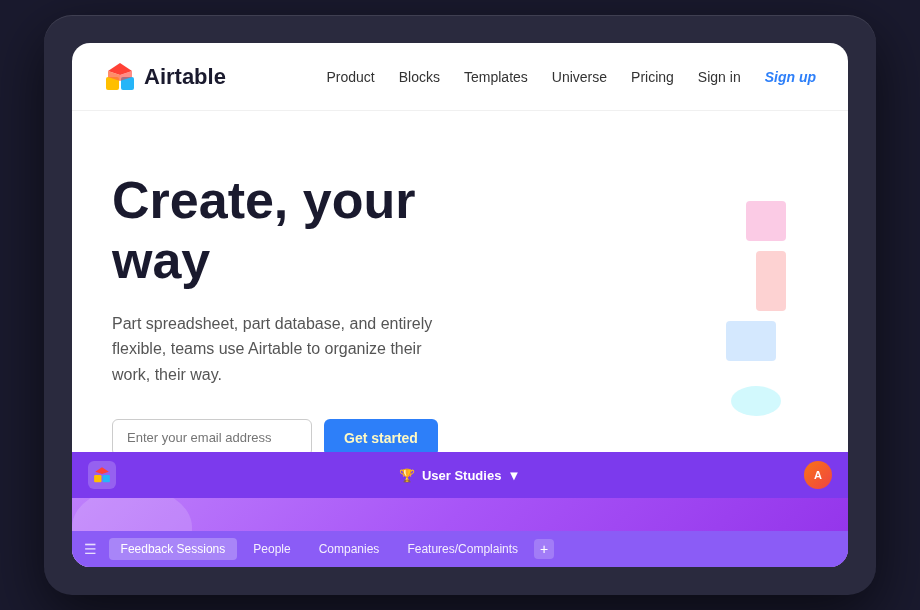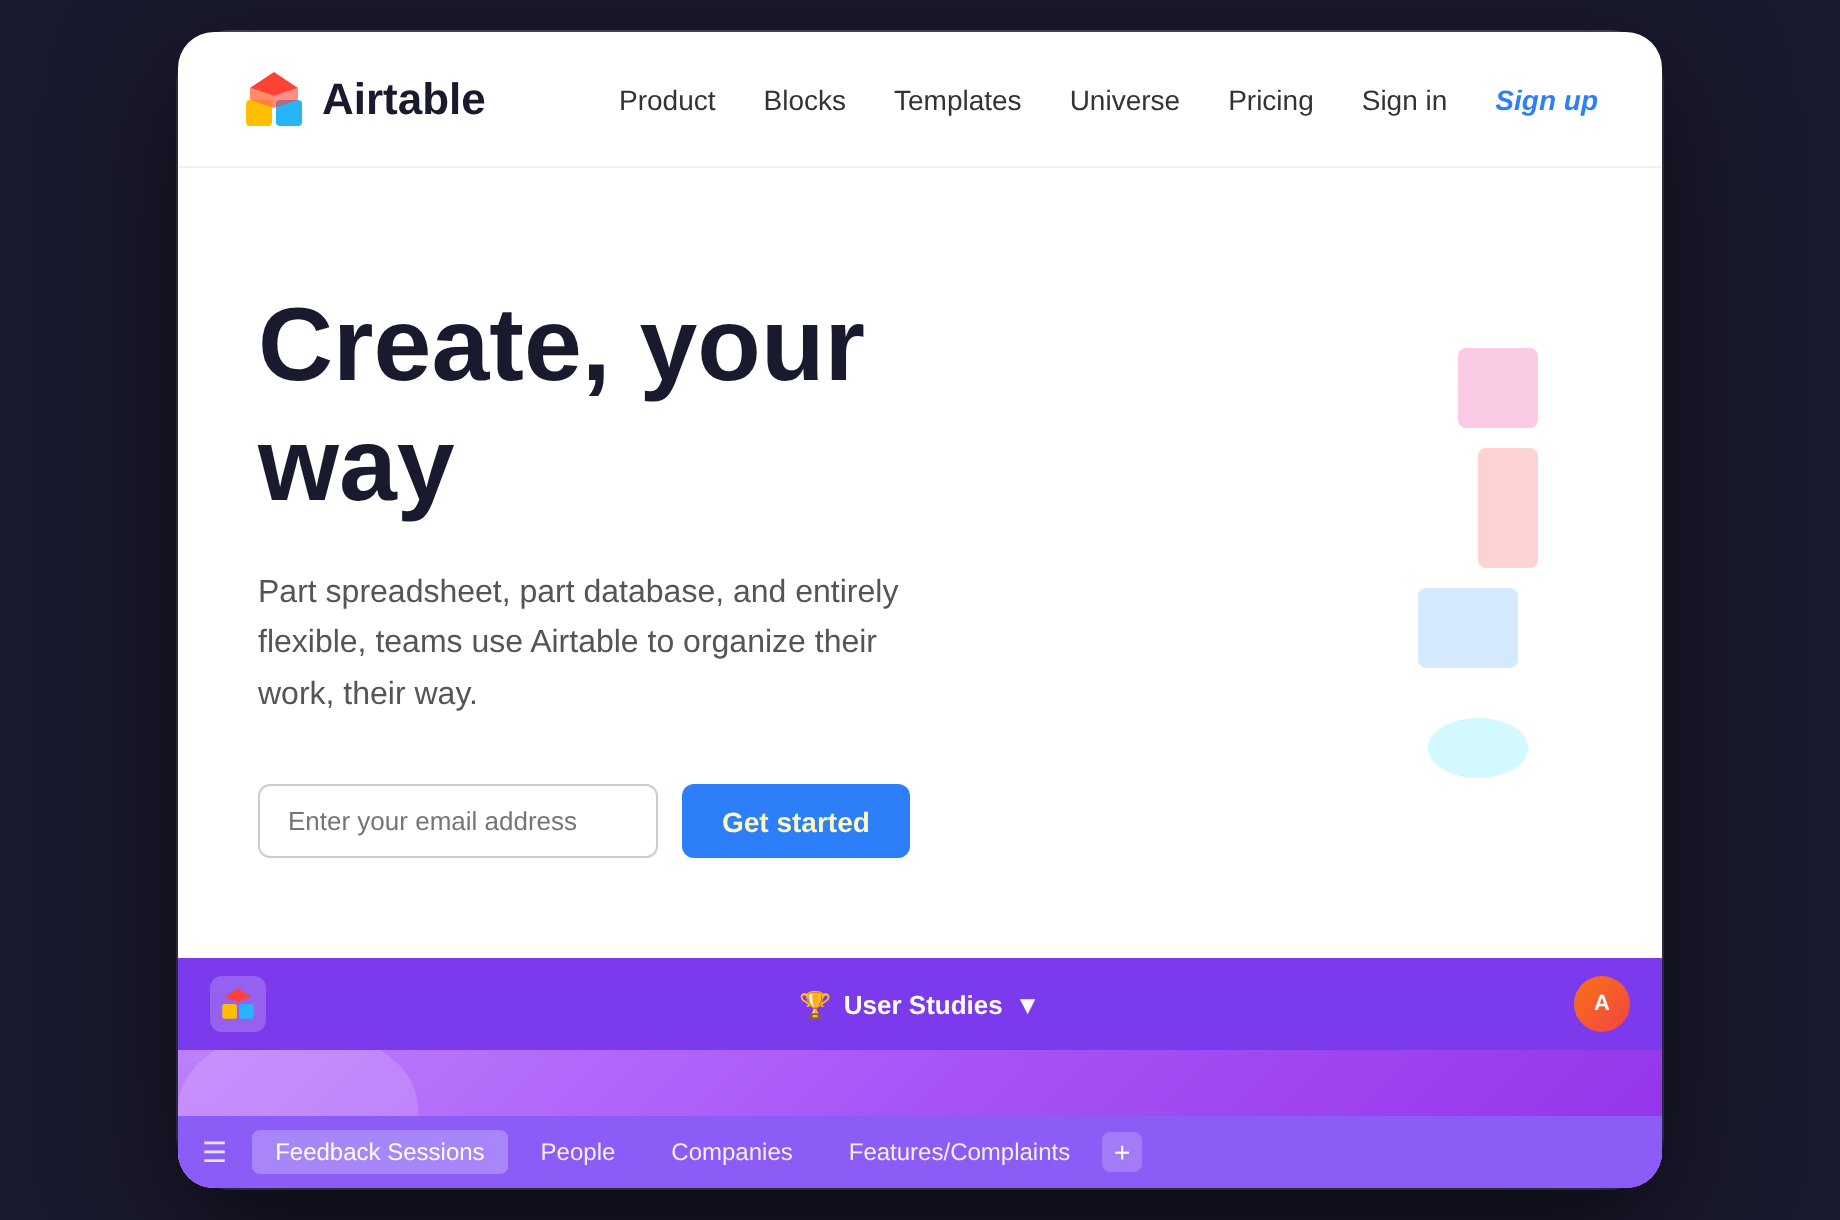--- a/index.html
+++ b/index.html
@@ -8,25 +8,25 @@
       height: 610px;
       background: #1a1a2e;
       display: flex;
       align-items: center;
       justify-content: center;
       font-family: -apple-system, BlinkMacSystemFont, 'Segoe UI', sans-serif;
       overflow: hidden;
     }
 
     .tablet-frame {
-      width: 744px;
+      width: 832px;
       height: 580px;
       background: #2a2a3e;
       border-radius: 28px;
-      padding: 1px;
+      padding: 28px;
       box-shadow: 0 20px 60px rgba(0,0,0,0.6), inset 0 1px 0 rgba(255,255,255,0.1);
       position: relative;
     }
 
     .tablet-screen {
       width: 100%;
       height: 100%;
       background: #fff;
       border-radius: 18px;
       overflow: hidden;

